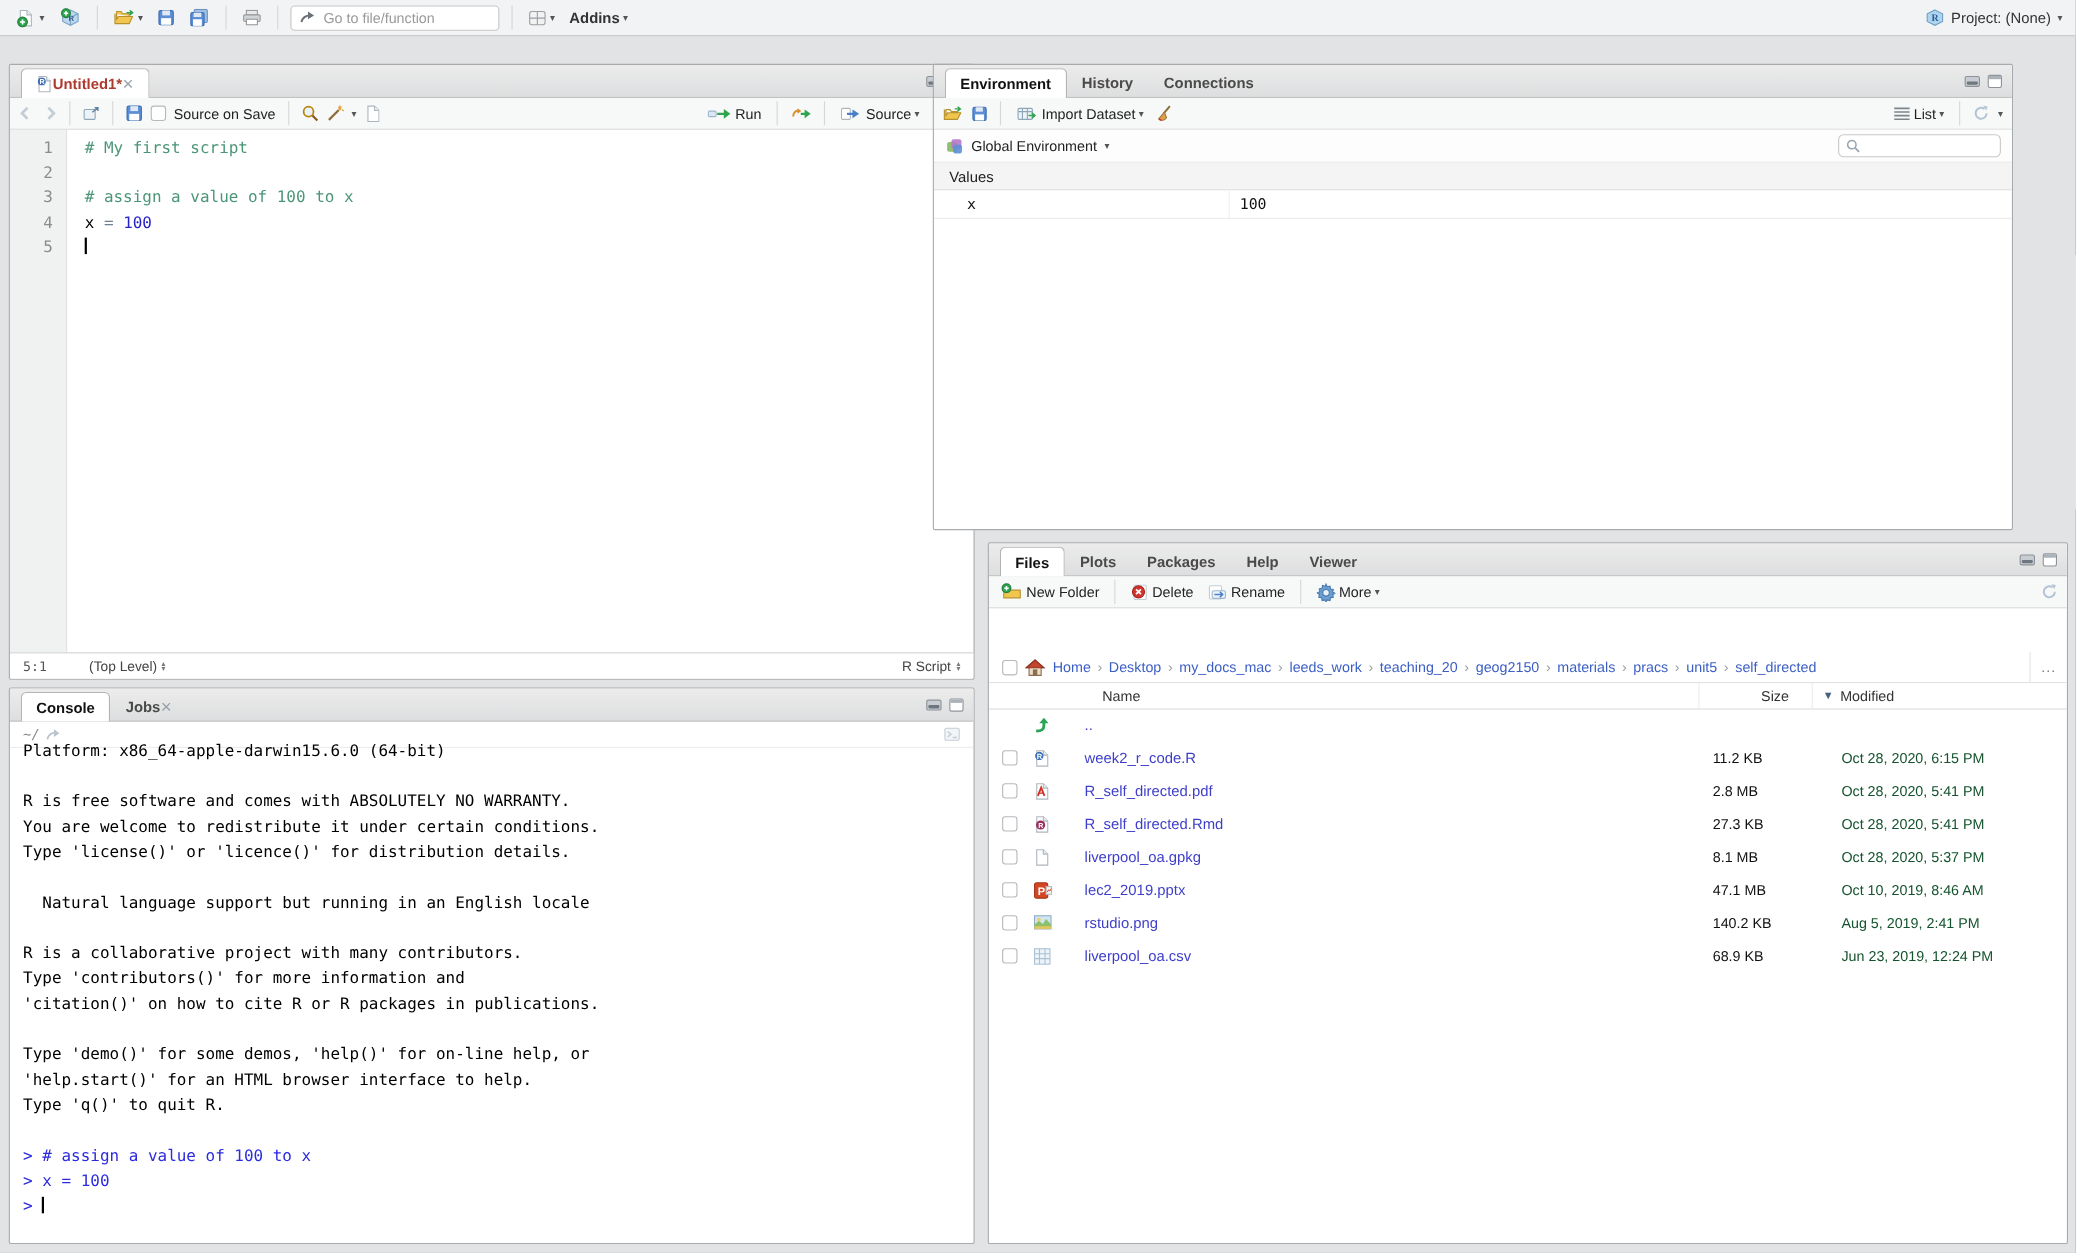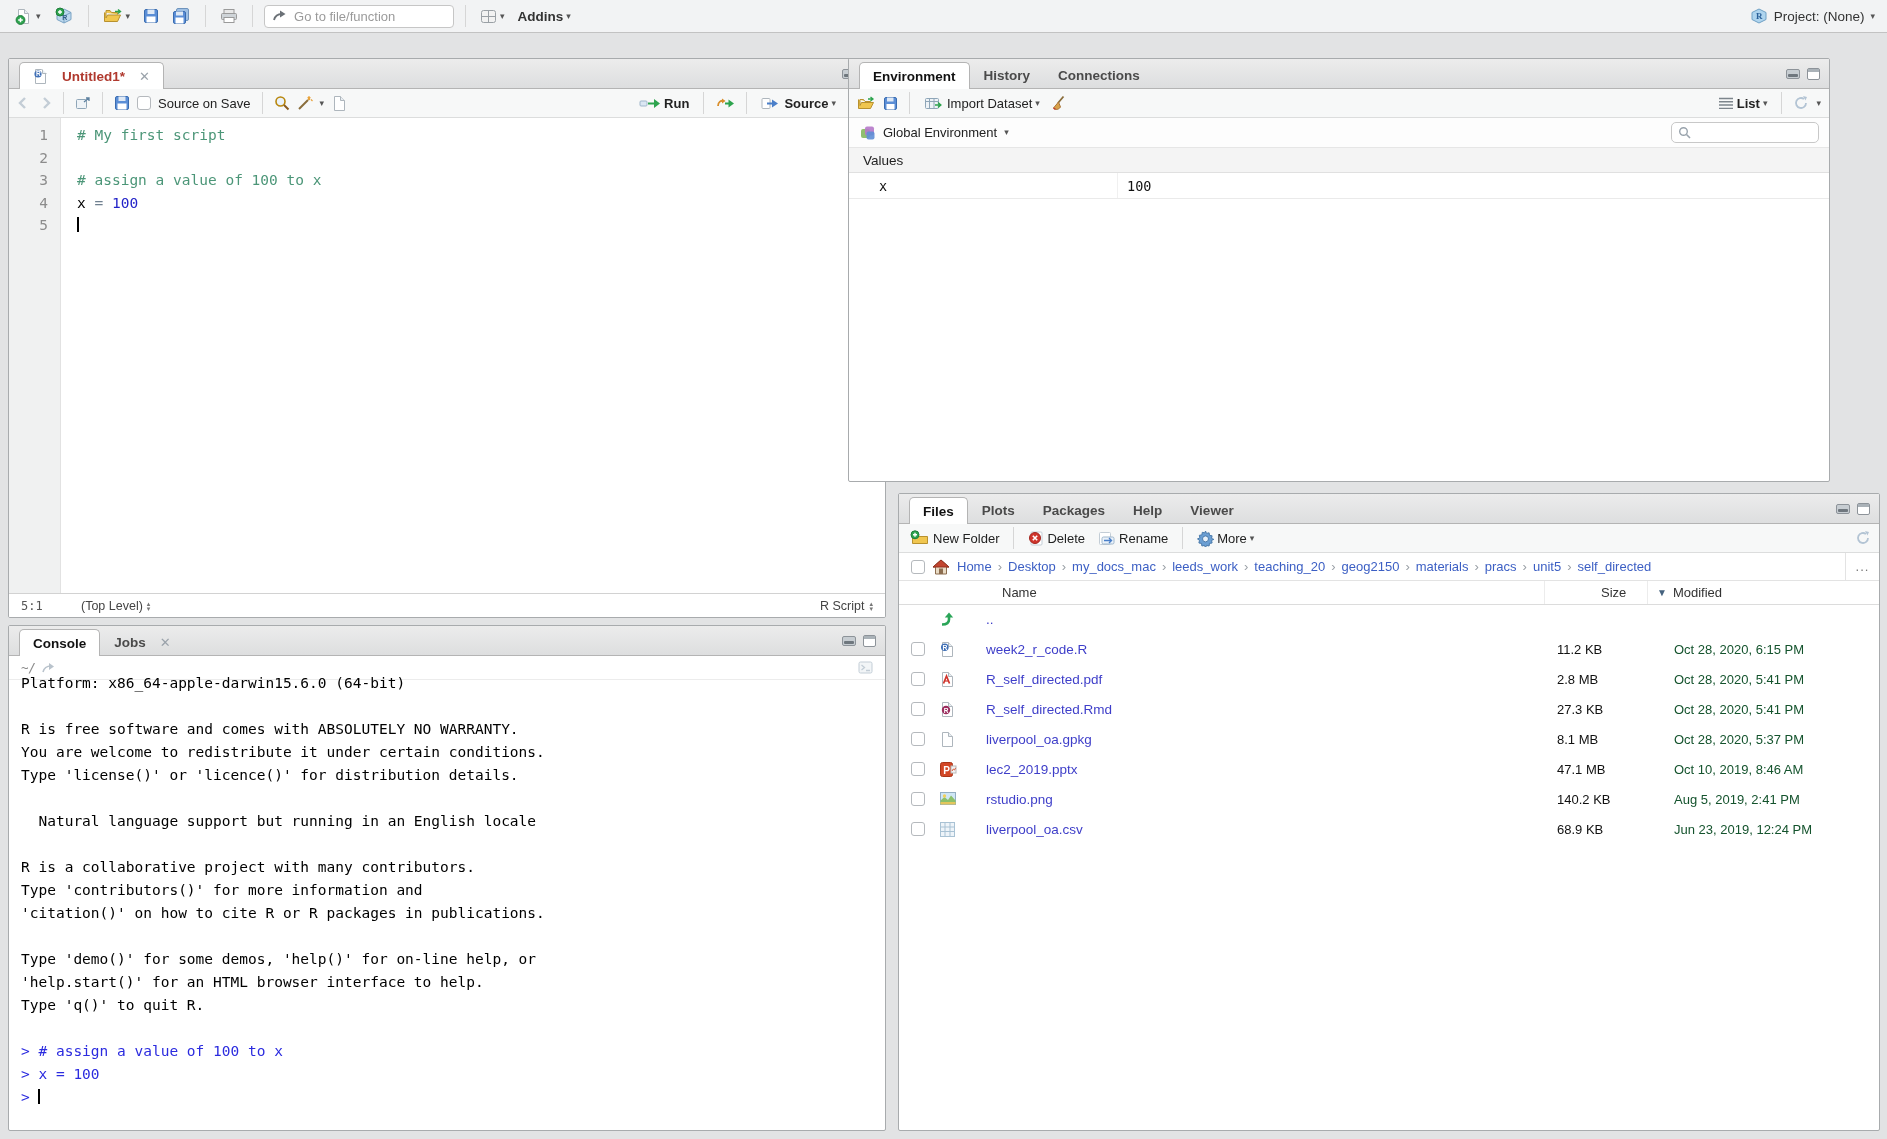--- a/index.html
+++ b/index.html
@@ -29,34 +29,34 @@
 
   
   .workspace { position:absolute; top:50px; left:0; right:0; bottom:0; }
   .pane { position:absolute; background:#fff; border:1px solid #a8abad; border-radius:2px; display:flex; flex-direction:column; overflow:hidden; }
   #source-pane  { left:8px;   top:8px;   width:878px; height:560px; }
   #console-pane { left:8px;   top:575px; width:878px; height:506px; }
   #env-pane     { left:848px; top:8px;   width:982px; height:424px; }
   #files-pane   { left:898px; top:443px; width:982px; height:638px; }
 
   .tabbar { height:30px; min-height:30px; background:linear-gradient(#ececec,#dddedf); border-bottom:1px solid #b4b4b4; display:flex; align-items:flex-end; padding-left:10px; }
-  .tab { height:27px; display:flex; align-items:center; gap:14px; padding:0 13px; font-size:13.5px; font-weight:700; color:#4a4a4a; border:1px solid transparent; border-bottom:none; border-radius:5px 5px 0 0; }
+  .tab { height:27px; display:flex; align-items:center; gap:0; padding:0 13px; font-size:13.5px; font-weight:700; color:#4a4a4a; border:1px solid transparent; border-bottom:none; border-radius:5px 5px 0 0; }
   .tab.active { background:#fff; border-color:#b4b4b4; margin-bottom:-1px; color:#111; }
   .tab .close { color:#9aa2aa; font-weight:400; font-size:13px; }
   .tab .doc-ic { display:flex; }
   .tab-red { color:#b0392e !important; }
   .panebtns { margin-left:auto; display:flex; gap:7px; padding:0 9px; align-self:center; align-items:center; }
   .minbtn { width:14px; height:10px; border:1px solid #8d9399; border-radius:2px; background:#c7cdd2; position:relative; }
   .minbtn:after { content:""; position:absolute; left:1px; right:1px; bottom:1px; height:3px; background:#6f777e; border-radius:1px; }
   .maxbtn { width:13px; height:12px; border:1px solid #8d9399; border-radius:2px; background:#fff; position:relative; }
   .maxbtn:after { content:""; position:absolute; left:0; right:0; top:0; height:3px; background:#aab2b8; }
 
   .ptoolbar { height:29px; min-height:29px; background:#f7f8f8; border-bottom:1px solid #dcdddd; display:flex; align-items:center; padding:0 8px; gap:7px; font-size:13px; color:#333;justify-content:center; }
   .ptool-label { font-size:13px; color:#222; }
-  .bold6 { font-weight:700; }
+  .bold6 { font-weight:400; }
   .checkbox { width:14px; height:14px; border:1px solid #b5b9bd; border-radius:3px; background:#fff; }
 
   
   .editor { flex:1; display:flex; font-family:"DejaVu Sans Mono",monospace; font-size:14.5px; overflow:hidden; }
   .gutter { width:52px; background:#f0f1f1; border-right:1px solid #e2e2e2; color:#8c8c8c; text-align:right; padding:6px 12px 0 0; line-height:22.5px; }
   .codelines { padding:6px 0 0 16px; line-height:22.5px; color:#000; white-space:pre; }
   .tok-comment { color:#4c9678; }
   .tok-number { color:#2323c8; }
   .tok-op { color:#708090; }
   .cursor-bar { display:inline-block; width:2px; height:15px; background:#000; vertical-align:-2px; }
@@ -77,21 +77,21 @@
   .env-row2 { height:30px; min-height:30px; display:flex; align-items:center; padding:0 10px; gap:7px; border-bottom:1px solid #e6e6e6; background:#fdfdfd; }
   .searchbox { margin-left:auto; width:148px; height:21px; border:1px solid #c8c8c8; border-radius:5px; background:#fff; display:flex; align-items:center; padding:0 6px; gap:4px; }
   .searchbox input { border:none; outline:none; flex:1; font-size:12px; background:transparent; }
   .env-section { height:25px; min-height:25px; background:#f4f4f4; border-bottom:1px solid #e0e0e0; display:flex; align-items:center; padding:0 14px; font-size:13.5px; color:#222; }
   .env-entry { height:26px; min-height:26px; border-bottom:1px solid #eaeaea; position:relative; font-size:13.5px; }
   .env-entry .ename { position:absolute; left:30px; top:5px; color:#111; font-family:"DejaVu Sans Mono",monospace; }
   .env-entry .eval { position:absolute; left:278px; top:5px; color:#111; font-family:"DejaVu Sans Mono",monospace; }
   .env-entry .vline { position:absolute; left:268px; top:0; bottom:0; width:1px; background:#f0f0f0; }
 
   
-  .crumb-row { height:28px; min-height:28px; display:flex; align-items:center; padding:0 0 0 12px; gap:7px; border-bottom:1px solid #e3e3e3; font-size:13px; }
+  .crumb-row { height:28px; min-height:28px; display:flex; align-items:center; padding:0 0 0 12px; gap:7px; border-bottom:1px solid #e3e3e3; font-size:13px;margin-top:40px; }
   .crumbs { display:flex; align-items:center; gap:6px; flex:1; overflow:hidden; }
   .crumb { color:#3c5fc4; white-space:nowrap; }
   .crumb-sep { color:#9aa0a6; font-size:13px; }
   .more-crumbs { width:34px; height:27px; border-left:1px solid #e3e3e3; display:flex; align-items:center; justify-content:center; color:#777; font-size:13px; letter-spacing:1px; }
   .fhead { height:24px; min-height:24px; border-bottom:1px solid #dcdcdc; position:relative; font-size:13px; color:#333; }
   .fhead .h-name { position:absolute; left:103px; top:4px; }
   .fhead .h-size { position:absolute; left:658px; top:4px;margin-left:44px; }
   .fhead .h-mod  { position:absolute; left:758px; top:4px; display:flex; gap:6px; align-items:center; }
   .fhead .sort-arrow { color:#45627e; font-size:10px; }
   .fhead .colline1, .filecols1 { position:absolute; left:645px; top:0; bottom:0; width:1px; background:#ececec; }

